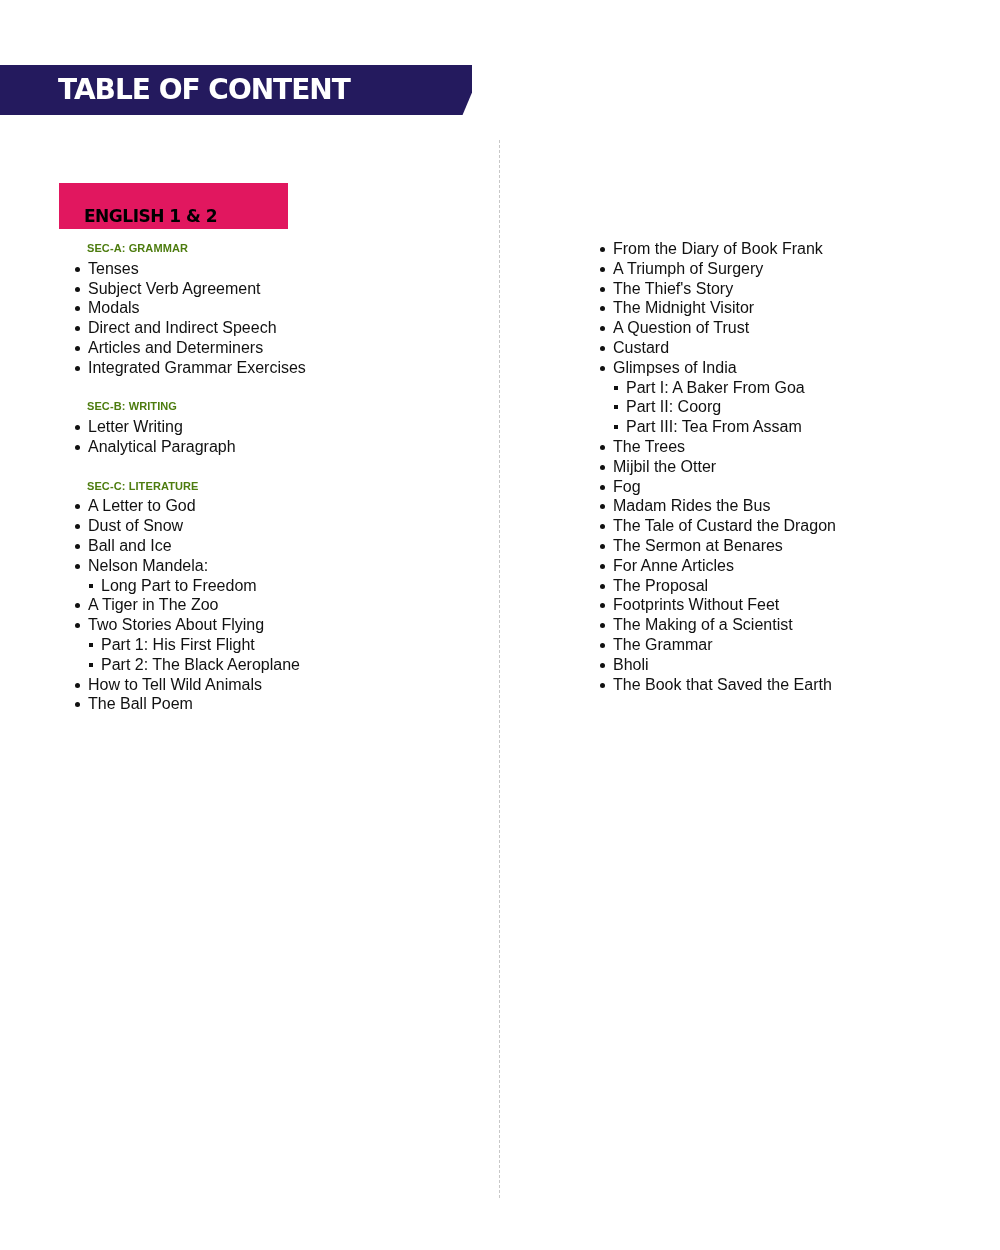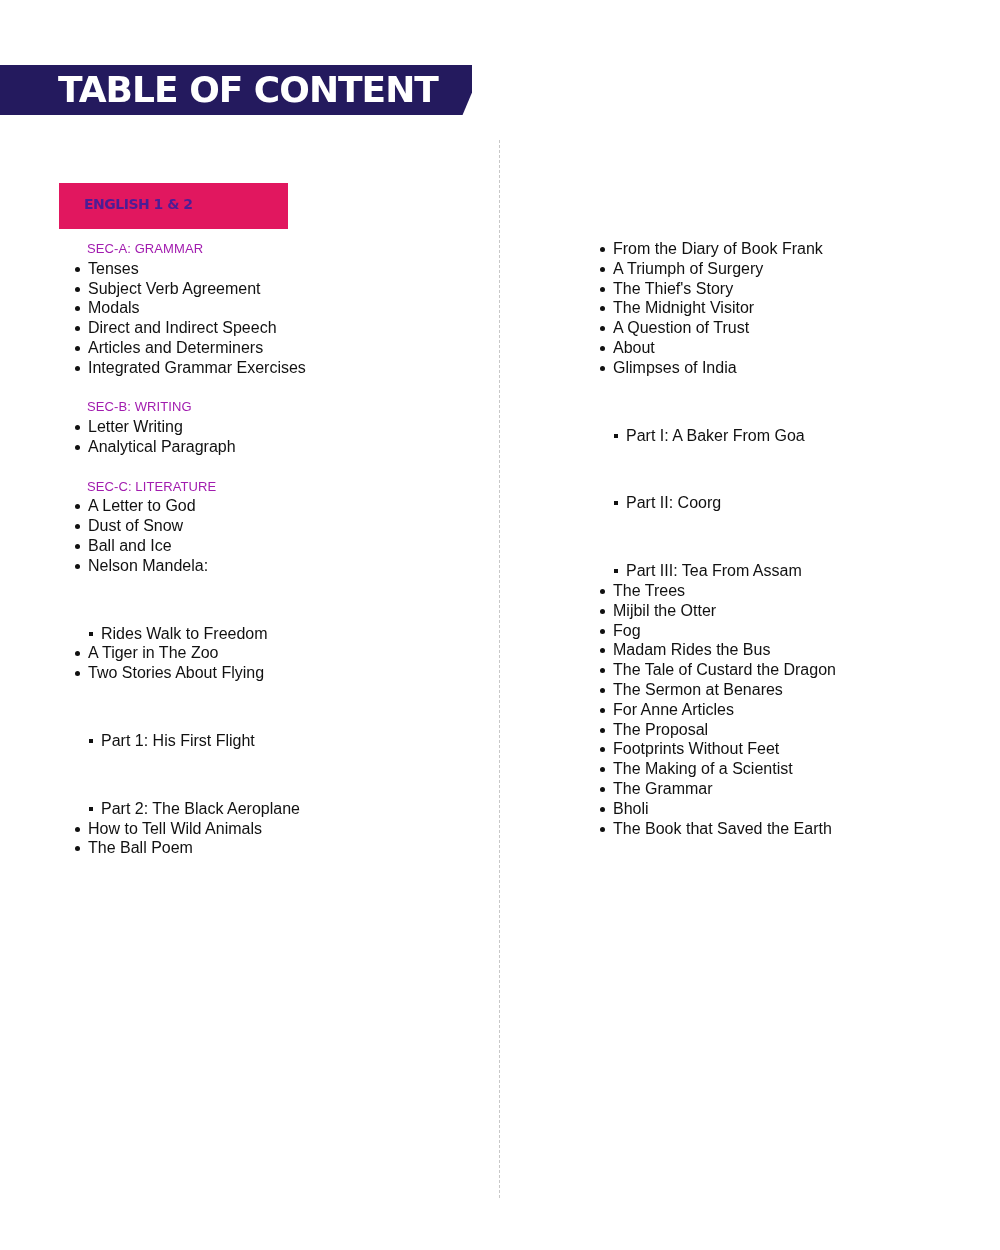--- a/index.html
+++ b/index.html
@@ -7,50 +7,50 @@
     body { position: relative; font-family: "Liberation Sans", sans-serif; color: #111111; overflow: hidden; }
 
     .title-banner {
       position: absolute; left: 0; top: 65px; width: 472px; height: 50px;
       background: #241a5e;
       clip-path: polygon(0 0, 100% 0, 100% 55%, 98% 100%, 0 100%);
     }
     .title-text {
       position: absolute; left: 58px; top: 70px;
       font-family: "DejaVu Sans", sans-serif; font-weight: bold;
-      font-size: 36px; letter-spacing: -1px; color: #ffffff; line-height: 40px;
+      font-size: 28px; letter-spacing: -1px; color: #ffffff; line-height: 40px;
     }
 
     .divider {
       position: absolute; left: 499px; top: 140px; height: 1058px; width: 0;
       border-left: 1px dashed #c8c8c8;
     }
 
     .subject-tag {
       position: absolute; left: 59px; top: 183px; width: 229px; height: 46px;
       background: #e1175f;
     }
     .subject-text {
-      position: absolute; left: 84px; top: 193px;
+      position: absolute; left: 84px; top: 205px;
       font-family: "DejaVu Sans", sans-serif; font-weight: bold;
-      font-size: 14px; letter-spacing: -0.5px; color: #4c1d95; line-height: 22px;
+      font-size: 17px; letter-spacing: -0.5px; color: #000000; line-height: 22px;
     }
 
     .col { position: absolute; font-size: 16px; line-height: 19.8px; }
     .col-left { left: 74px; top: 239px; }
     .col-right { left: 599px; top: 239px; }
 
-    .sec-head { padding-left: 13px; font-weight: normal; font-size: 13px; letter-spacing: 0.1px; color: #a21caf; }
+    .sec-head { padding-left: 13px; font-weight: bold; font-size: 11px; letter-spacing: 0.1px; color: #4d7c0f; }
     .gap { height: 19.8px; }
     .item { position: relative; padding-left: 14px; white-space: nowrap; }
     .item .bullet {
       position: absolute; left: 1px; top: 8px; width: 5px; height: 5px; border-radius: 50%;
       background: #111;
     }
-    .sub { position: relative; padding-left: 27px; white-space: nowrap; margin-top: 48px; }
+    .sub { position: relative; padding-left: 27px; white-space: nowrap; }
     .sub .sq {
       position: absolute; left: 15px; top: 8px; width: 4px; height: 4px; background: #111;
     }
   </style>
 </head>
 <body>
 
 <div class="title-banner"></div>
 <h1 class="title-text">TABLE OF CONTENT</h1>
 
@@ -70,35 +70,35 @@
     <div class="gap"></div>
     <div class="sec-head">SEC-B: WRITING</div>
     <div class="item"><span class="bullet"></span><span>Letter Writing</span></div>
     <div class="item"><span class="bullet"></span><span>Analytical Paragraph</span></div>
     <div class="gap"></div>
     <div class="sec-head">SEC-C: LITERATURE</div>
     <div class="item"><span class="bullet"></span><span>A Letter to God</span></div>
     <div class="item"><span class="bullet"></span><span>Dust of Snow</span></div>
     <div class="item"><span class="bullet"></span><span>Ball and Ice</span></div>
     <div class="item"><span class="bullet"></span><span>Nelson Mandela:</span></div>
-    <div class="sub"><span class="sq"></span><span>Rides Walk to Freedom</span></div>
+    <div class="sub"><span class="sq"></span><span>Long Part to Freedom</span></div>
     <div class="item"><span class="bullet"></span><span>A Tiger in The Zoo</span></div>
     <div class="item"><span class="bullet"></span><span>Two Stories About Flying</span></div>
     <div class="sub"><span class="sq"></span><span>Part 1: His First Flight</span></div>
     <div class="sub"><span class="sq"></span><span>Part 2: The Black Aeroplane</span></div>
     <div class="item"><span class="bullet"></span><span>How to Tell Wild Animals</span></div>
     <div class="item"><span class="bullet"></span><span>The Ball Poem</span></div>
   </div>
 <div class="col col-right" id="right-col">
     <div class="item"><span class="bullet"></span><span>From the Diary of Book Frank</span></div>
     <div class="item"><span class="bullet"></span><span>A Triumph of Surgery</span></div>
     <div class="item"><span class="bullet"></span><span>The Thief's Story</span></div>
     <div class="item"><span class="bullet"></span><span>The Midnight Visitor</span></div>
     <div class="item"><span class="bullet"></span><span>A Question of Trust</span></div>
-    <div class="item"><span class="bullet"></span><span>About</span></div>
+    <div class="item"><span class="bullet"></span><span>Custard</span></div>
     <div class="item"><span class="bullet"></span><span>Glimpses of India</span></div>
     <div class="sub"><span class="sq"></span><span>Part I: A Baker From Goa</span></div>
     <div class="sub"><span class="sq"></span><span>Part II: Coorg</span></div>
     <div class="sub"><span class="sq"></span><span>Part III: Tea From Assam</span></div>
     <div class="item"><span class="bullet"></span><span>The Trees</span></div>
     <div class="item"><span class="bullet"></span><span>Mijbil the Otter</span></div>
     <div class="item"><span class="bullet"></span><span>Fog</span></div>
     <div class="item"><span class="bullet"></span><span>Madam Rides the Bus</span></div>
     <div class="item"><span class="bullet"></span><span>The Tale of Custard the Dragon</span></div>
     <div class="item"><span class="bullet"></span><span>The Sermon at Benares</span></div>

